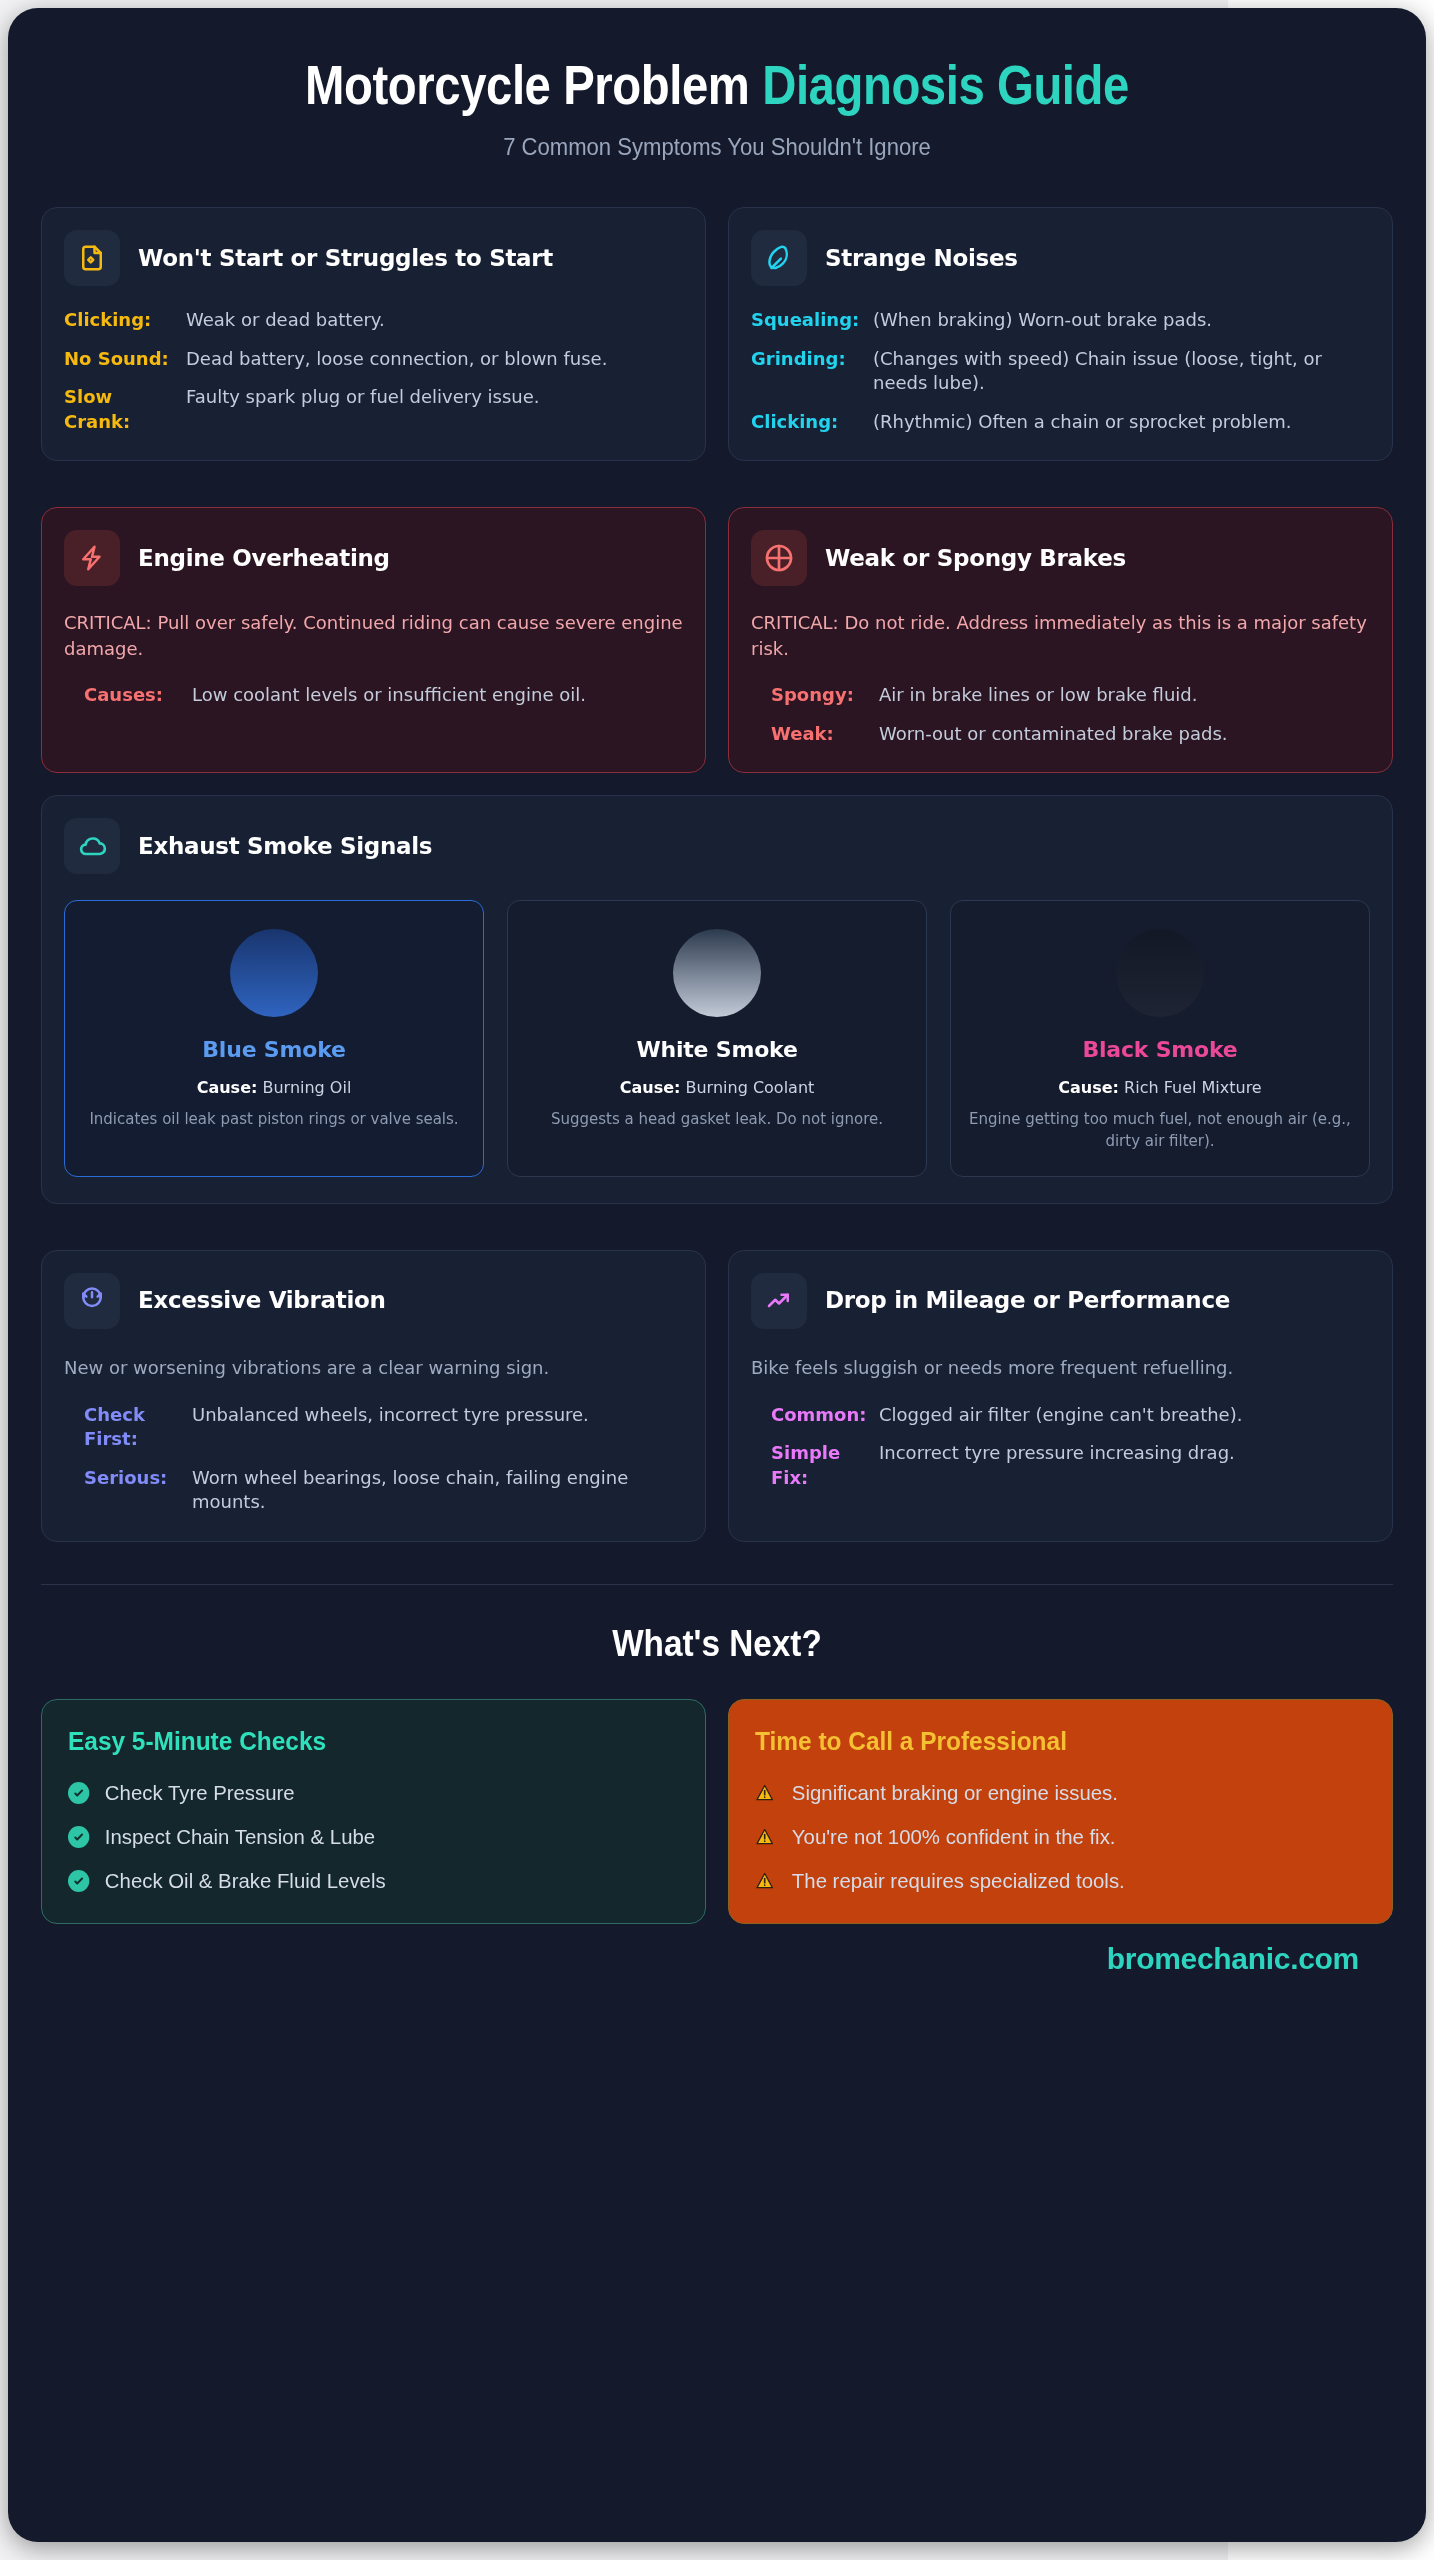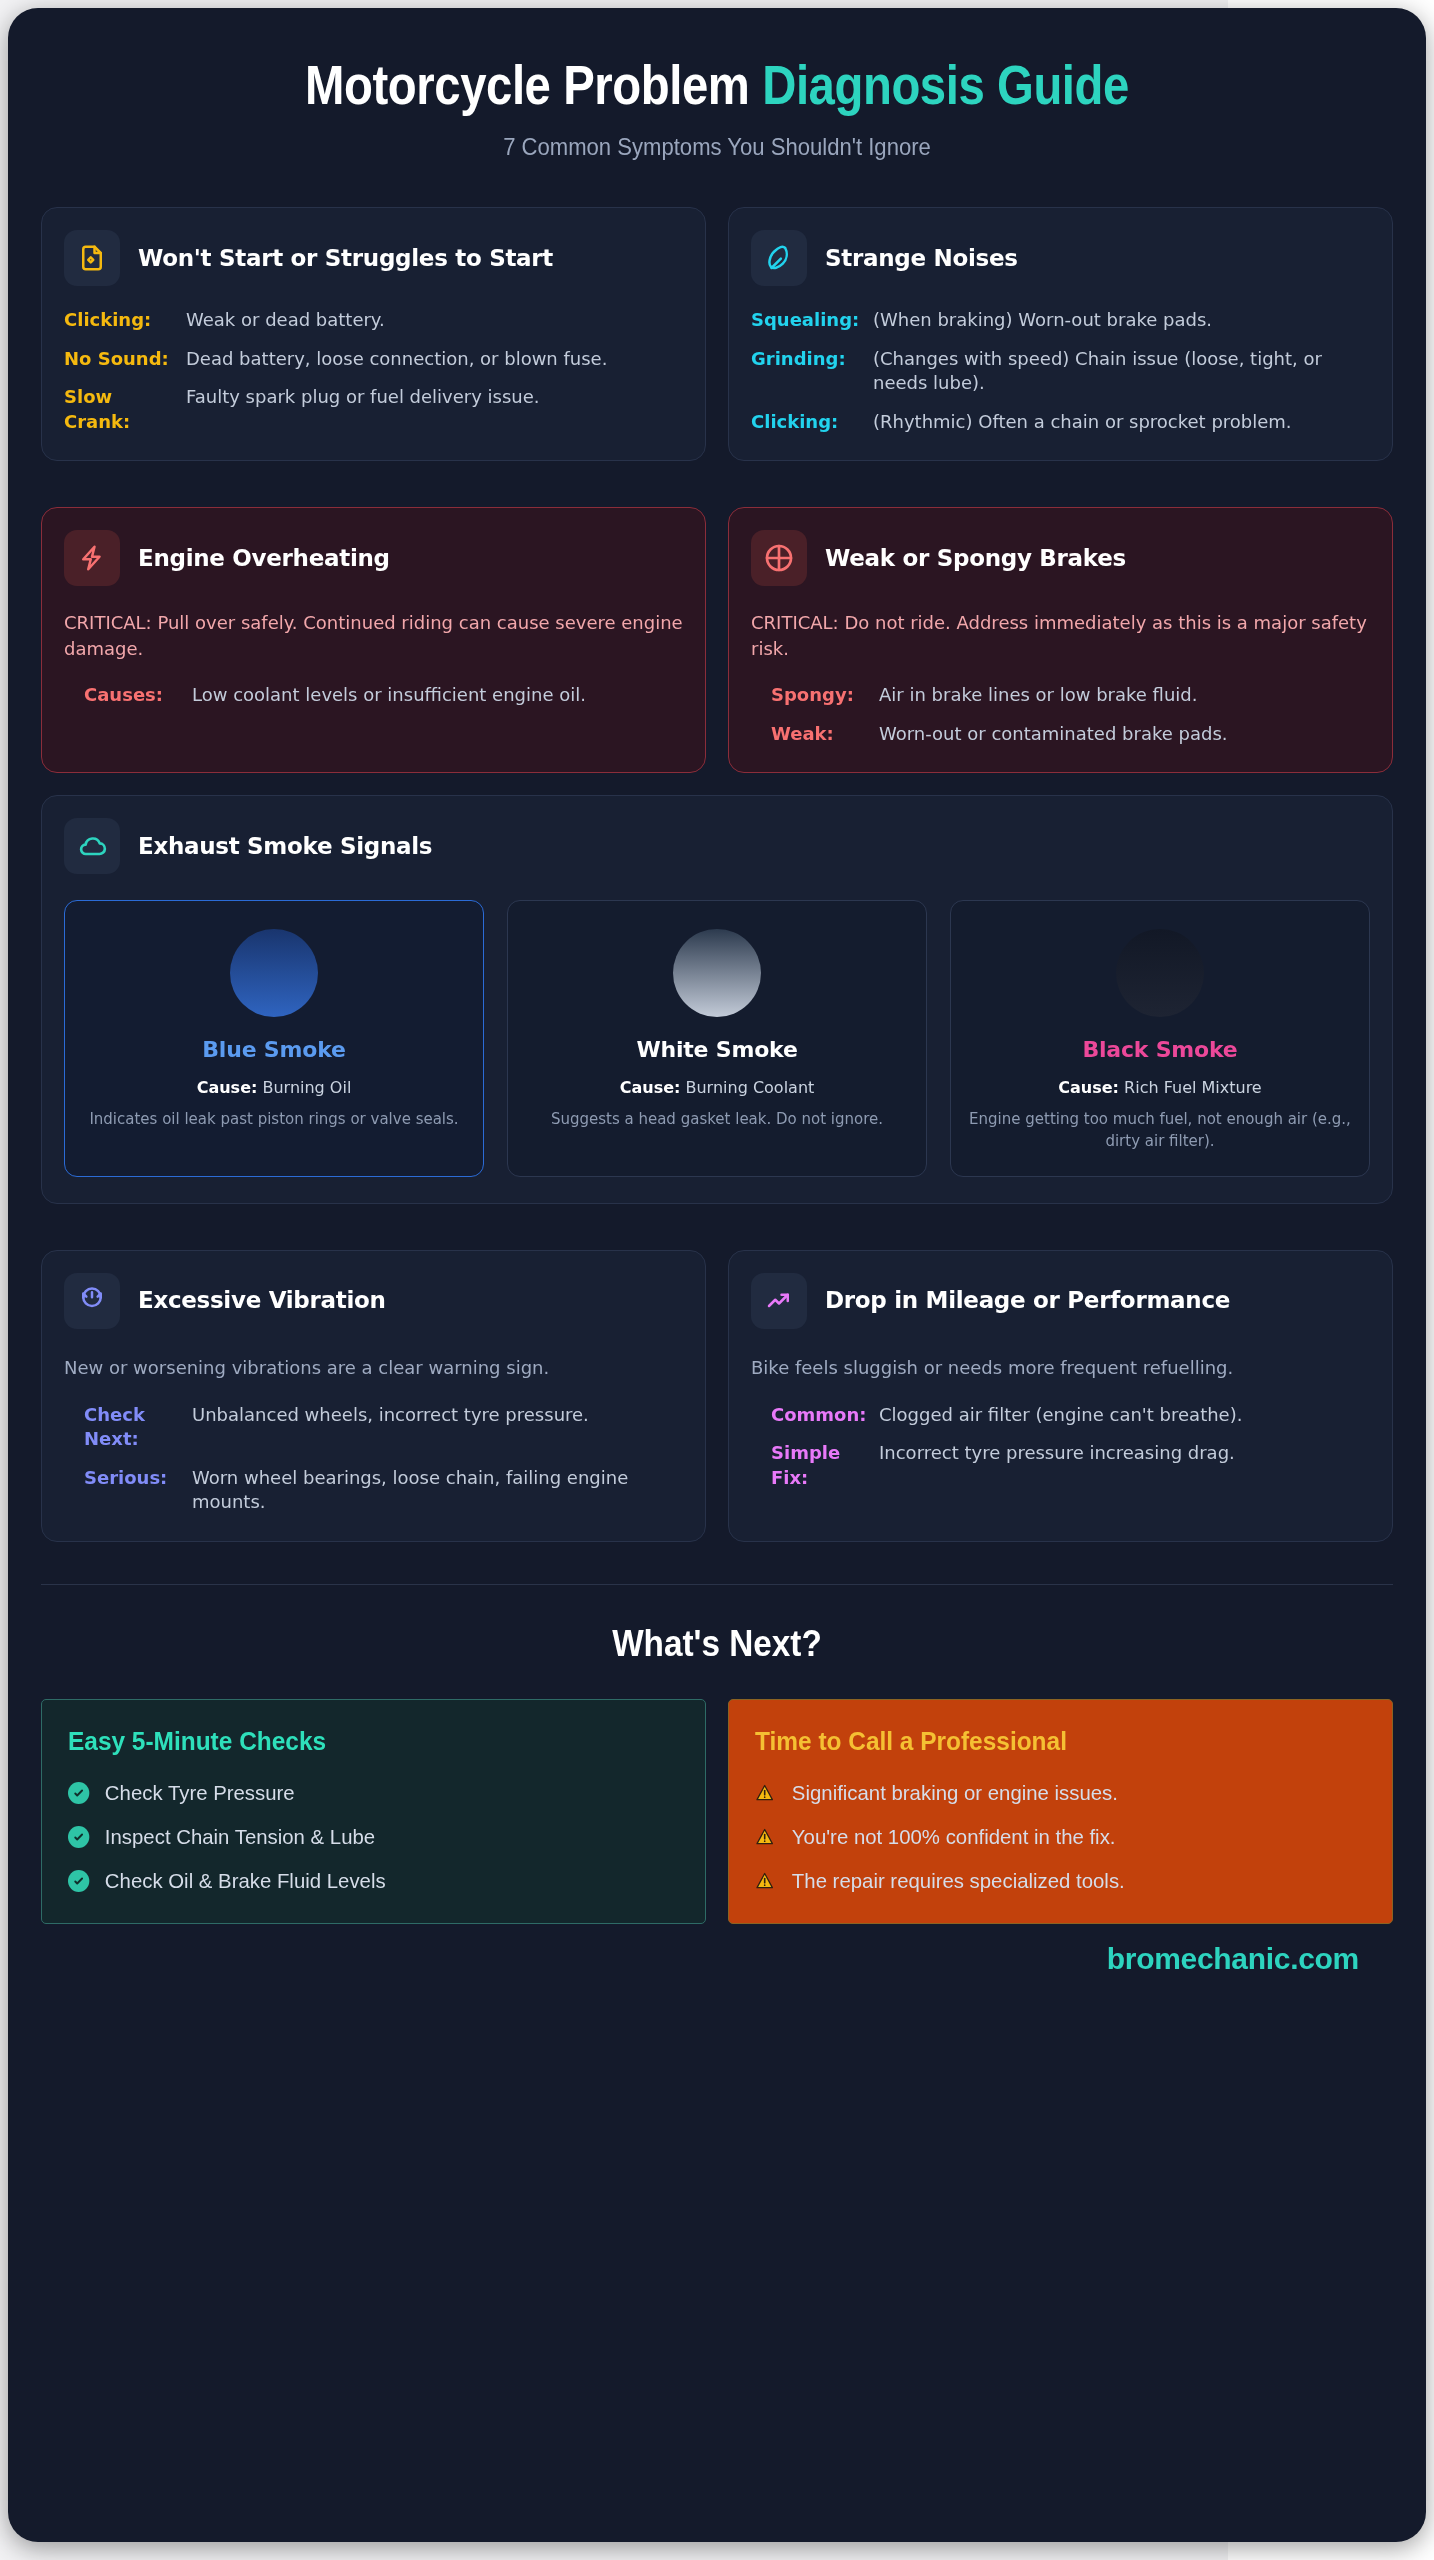--- a/index.html
+++ b/index.html
@@ -195,21 +195,21 @@
     transform: scaleX(0.9);
   }
 
   .bottom {
     display: grid;
     grid-template-columns: 1fr 1fr;
     gap: 22px;
     margin-top: 34px;
   }
   .panel {
-    border-radius: 5px;
+    border-radius: 16px;
     padding: 26px 26px 30px 26px;
   }
   .panel.teal {
     background: #13272c;
     border: 1px solid #2e6b66;
   }
   .panel.amber {
     background: #c2410c;
     border: 1px solid #8a6322;
   }
@@ -414,21 +414,21 @@
             <path d="M5 9a7 7 0 0 0 14 0"></path>
             <path d="M5 9V6l2.5 2.5M19 9V6l-2.5 2.5M12 9V5"></path>
             <path d="M5 9a7 7 0 0 1 14 0"></path>
           </svg>
         </div>
         <div class="card-title">Excessive Vibration</div>
       </div>
       <div class="plain-note">New or worsening vibrations are a clear warning sign.</div>
       <div class="rows indent">
         <div class="row">
-          <div class="k" style="color:#818cf8">Check Next:</div>
+          <div class="k" style="color:#818cf8">Check First:</div>
           <div class="v">Unbalanced wheels, incorrect tyre pressure.</div>
         </div>
         <div class="row">
           <div class="k" style="color:#818cf8">Serious:</div>
           <div class="v">Worn wheel bearings, loose chain, failing engine mounts.</div>
         </div>
       </div>
     </div>
 
     <div class="card">

